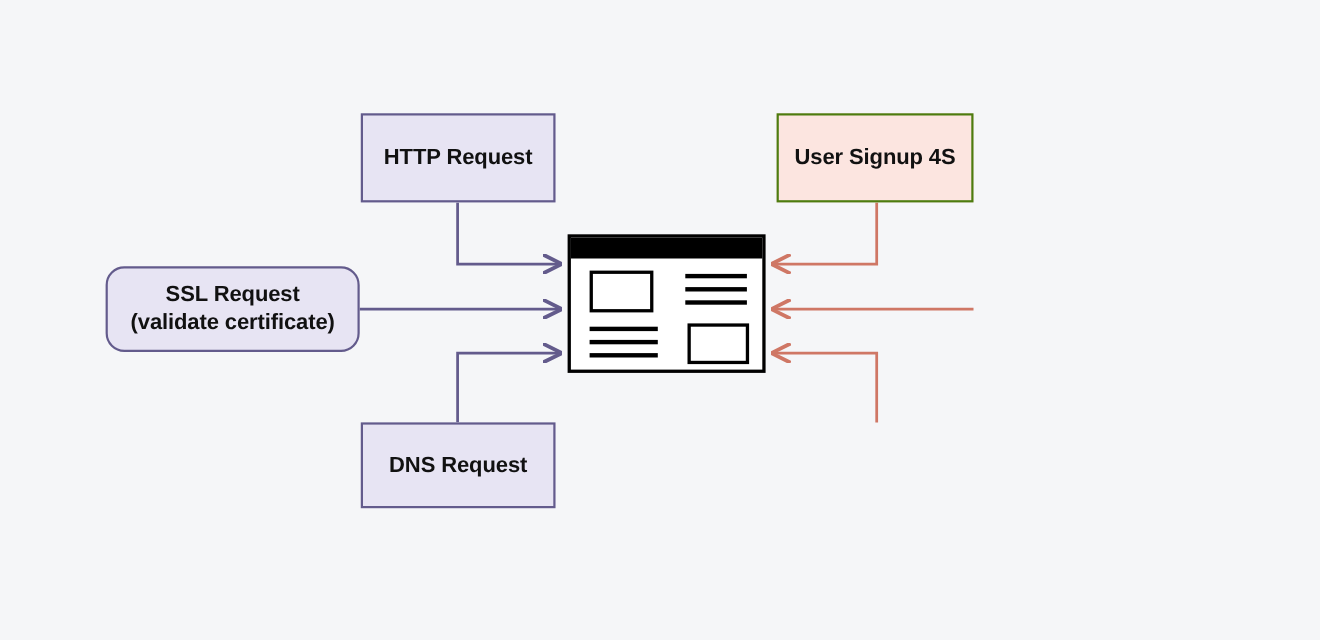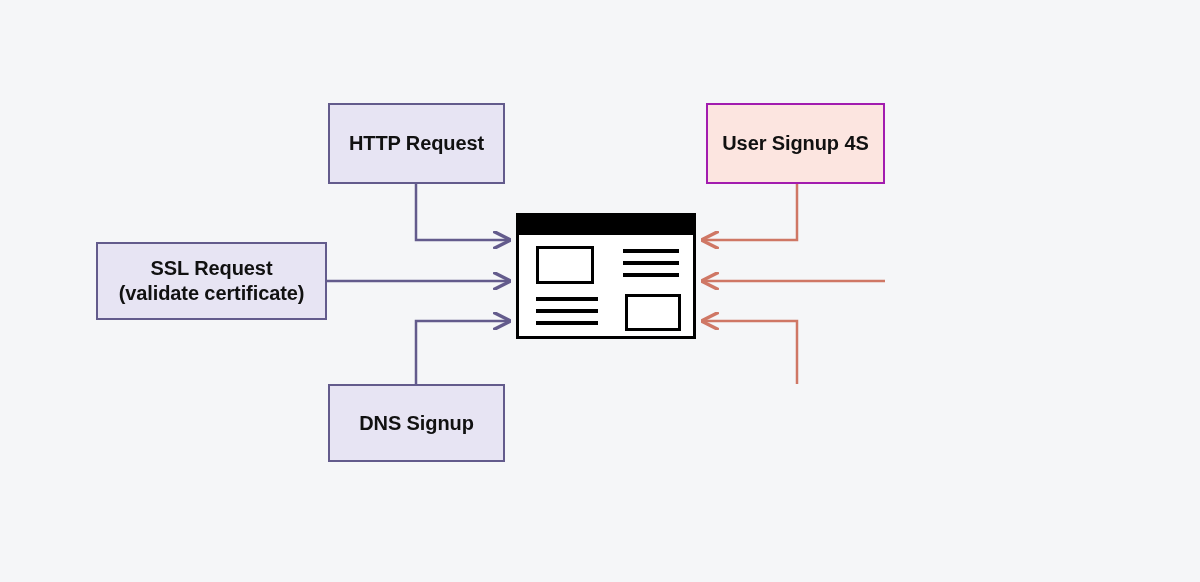--- a/index.html
+++ b/index.html
@@ -38,21 +38,21 @@
     color: #111111;
     line-height: 1.25;
     letter-spacing: -0.1px;
   }
   .node-client {
     background: #e7e4f3;
     border: 2px solid #635b8c;
   }
   .node-server {
     background: #fce5e0;
-    border: 2px solid #a21caf;
+    border: 2px solid #4d7c0f;
   }
   .node-label {
     display: block;
     white-space: pre-line;
     padding: 0 8px;
   }
 
   
   .browser {
     position: absolute;
@@ -128,27 +128,27 @@
 
     <path d="M 885 281 L 703 281" fill="none" stroke="#cf7765" stroke-width="2.5" marker-end="url(#arrow-red)"></path>
 
     <path d="M 797 384 L 797 321 L 703 321" fill="none" stroke="#cf7765" stroke-width="2.5" marker-end="url(#arrow-red)"></path>
   </svg>
 
   <div class="node node-client" style="left:328px; top:103px; width:177px; height:81px;">
     <span class="node-label">HTTP Request</span>
   </div>
 
-  <div class="node node-client" style="left:96px; top:242px; width:231px; height:78px;">
+  <div class="node node-client" style="left:96px; top:242px; width:231px; height:78px;border-radius:17px;">
     <span class="node-label">SSL Request
 (validate certificate)</span>
   </div>
 
   <div class="node node-client" style="left:328px; top:384px; width:177px; height:78px;">
-    <span class="node-label">DNS Signup</span>
+    <span class="node-label">DNS Request</span>
   </div>
 
   <div class="node node-server" style="left:706px; top:103px; width:179px; height:81px;">
     <span class="node-label">User Signup 4S</span>
   </div>
 
 
 
   <div class="browser">
     <div class="browser-titlebar"></div>

